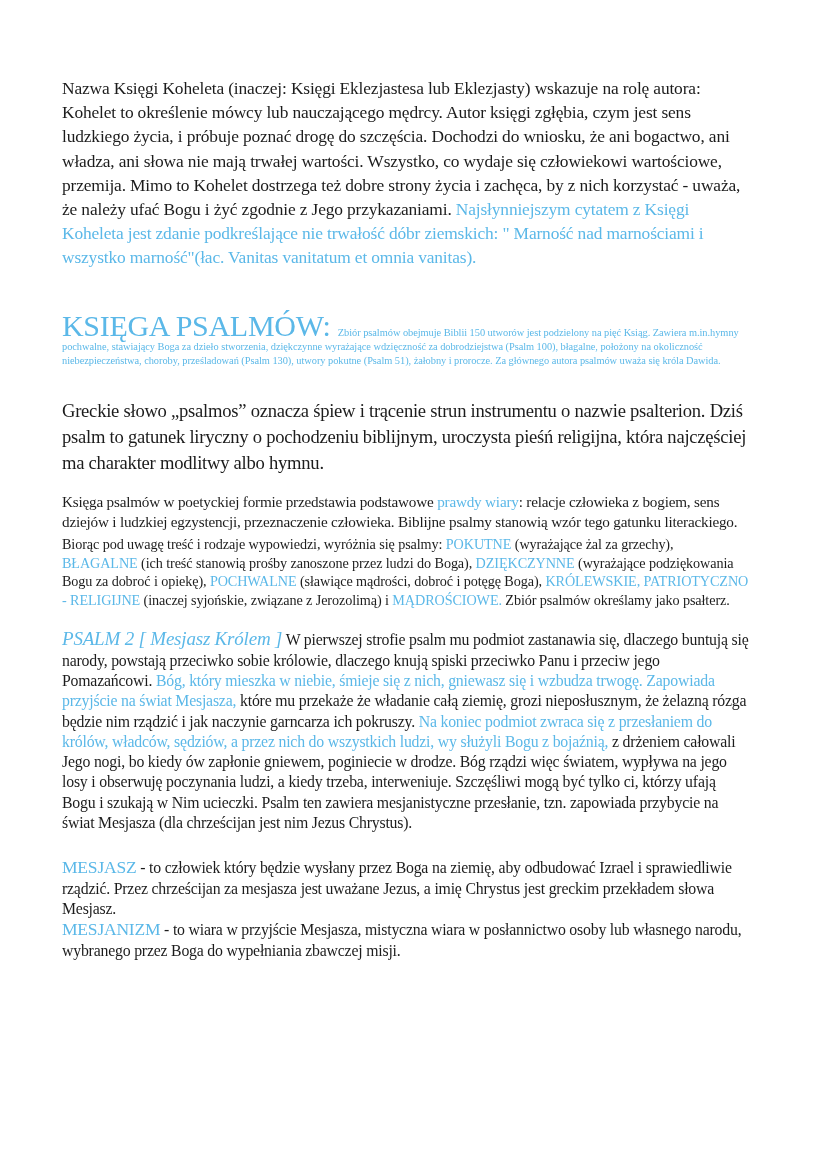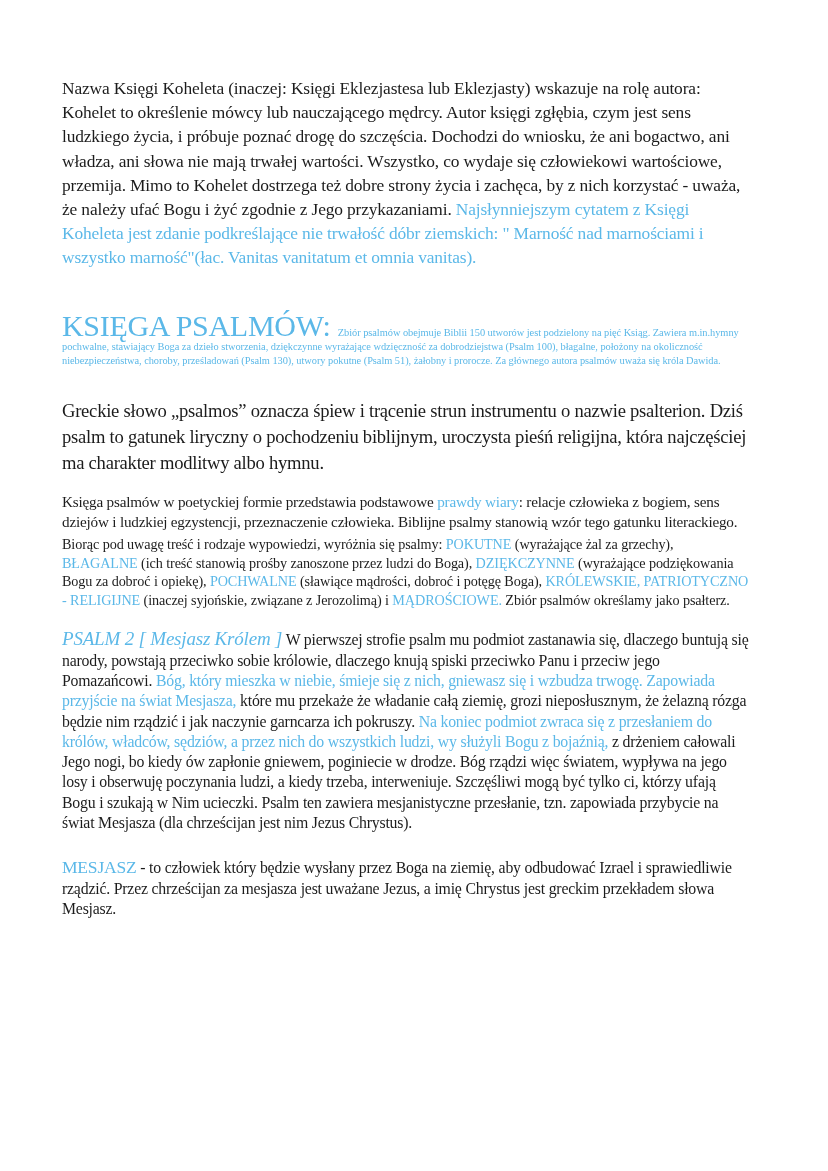--- a/index.html
+++ b/index.html
@@ -30,14 +30,15 @@
 
   <p class="para p4"><span>Greckie słowo „psalmos” oznacza śpiew i trącenie strun instrumentu o nazwie psalterion. Dziś psalm to gatunek liryczny o pochodzeniu biblijnym, uroczysta pieśń religijna, która najczęściej ma charakter modlitwy albo hymnu.</span></p>
 
   <p class="para p3"><span>Księga psalmów w poetyckiej formie przedstawia podstawowe </span><span class="blue">prawdy wiary</span><span>: relacje człowieka z bogiem, sens dziejów i ludzkiej egzystencji, przeznaczenie człowieka. Biblijne psalmy stanowią wzór tego gatunku literackiego.</span></p>
 
   <p class="para p5"><span>Biorąc pod uwagę treść i rodzaje wypowiedzi, wyróżnia się psalmy: </span><span class="blue">POKUTNE</span><span> (wyrażające żal za grzechy), </span><span class="blue">BŁAGALNE</span><span> (ich treść stanowią prośby zanoszone przez ludzi do Boga), </span><span class="blue">DZIĘKCZYNNE</span><span> (wyrażające podziękowania Bogu za dobroć i opiekę), </span><span class="blue">POCHWALNE</span><span> (sławiące mądrości, dobroć i potęgę Boga), </span><span class="blue">KRÓLEWSKIE, PATRIOTYCZNO - RELIGIJNE</span><span> (inaczej syjońskie, związane z Jerozolimą) i </span><span class="blue">MĄDROŚCIOWE.</span><span> Zbiór psalmów określamy jako psałterz.</span></p>
 
   <p class="para p6"><span class="blue psalm-label">PSALM 2 [ Mesjasz Królem ]</span><span> W pierwszej strofie psalm mu podmiot zastanawia się, dlaczego buntują się narody, powstają przeciwko sobie królowie, dlaczego knują spiski przeciwko Panu i przeciw jego Pomazańcowi. </span><span class="blue">Bóg, który mieszka w niebie, śmieje się z nich, gniewasz się i wzbudza trwogę. Zapowiada przyjście na świat Mesjasza,</span><span> które mu przekaże że władanie całą ziemię, grozi nieposłusznym, że żelazną rózga będzie nim rządzić i jak naczynie garncarza ich pokruszy. </span><span class="blue">Na koniec podmiot zwraca się z przesłaniem do królów, władców, sędziów, a przez nich do wszystkich ludzi, wy służyli Bogu z bojaźnią,</span><span> z drżeniem całowali Jego nogi, bo kiedy ów zapłonie gniewem, poginiecie w drodze. Bóg rządzi więc światem, wypływa na jego losy i obserwuję poczynania ludzi, a kiedy trzeba, interweniuje. Szczęśliwi mogą być tylko ci, którzy ufają Bogu i szukają w Nim ucieczki. Psalm ten zawiera mesjanistyczne przesłanie, tzn. zapowiada przybycie na świat Mesjasza (dla chrześcijan jest nim Jezus Chrystus).</span></p>
 
   <p class="para p7"><span class="blue term">MESJASZ</span><span> - to człowiek który będzie wysłany przez Boga na ziemię, aby odbudować Izrael i sprawiedliwie rządzić. Przez chrześcijan za mesjasza jest uważane Jezus, a imię Chrystus jest greckim przekładem słowa Mesjasz.</span></p>
+  <p class="para p8"><span class="blue term">MESJANIZM</span><span> - to wiara w przyjście Mesjasza, mistyczna wiara w posłannictwo osoby lub własnego narodu, wybranego przez Boga do wypełniania zbawczej misji.</span></p>
 
 </div>
 
 </body></html>

